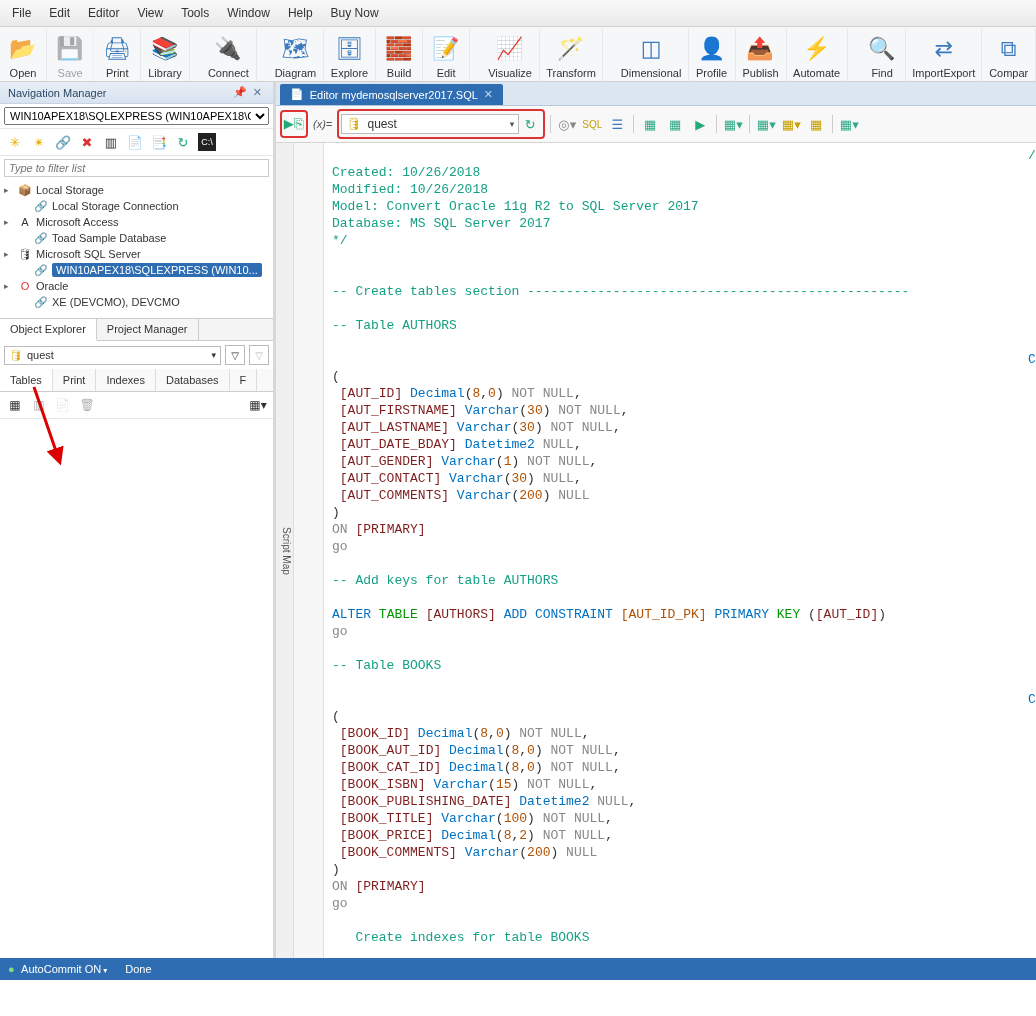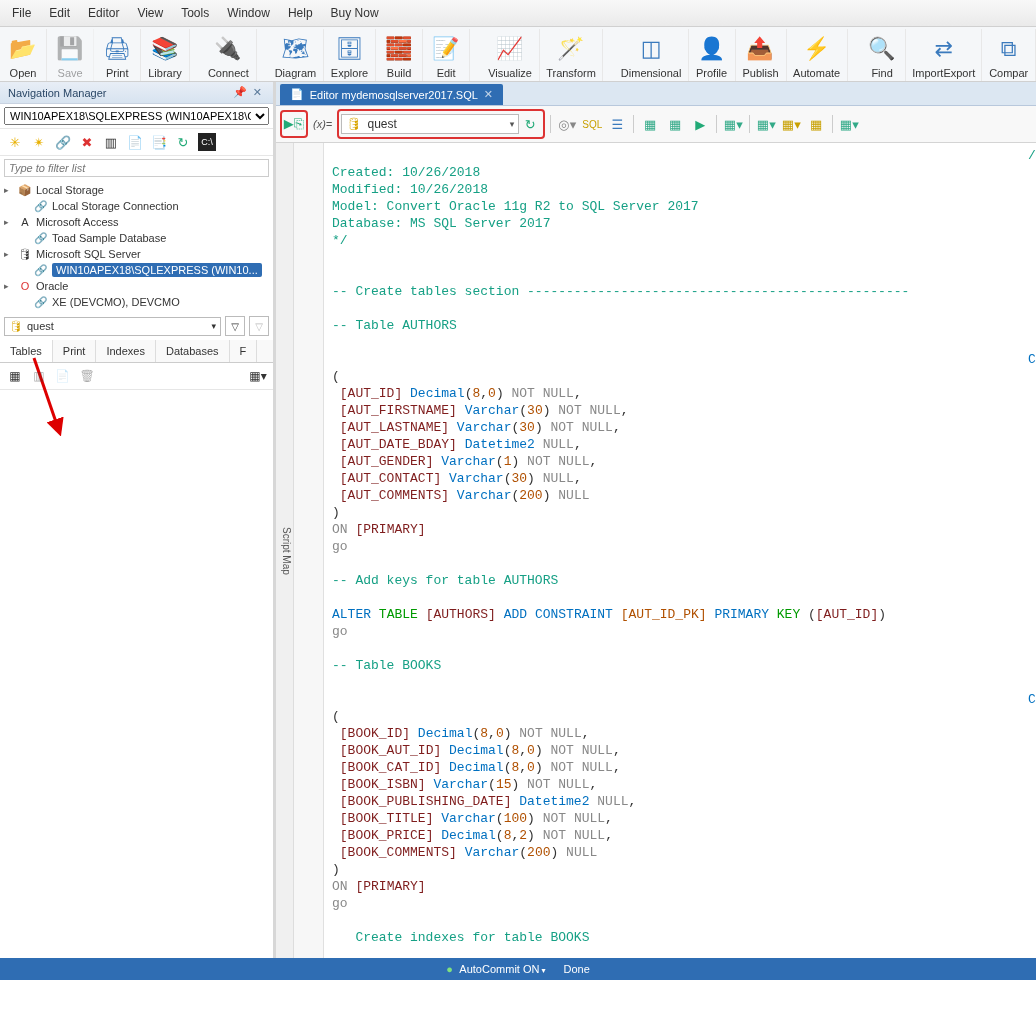--- a/index.html
+++ b/index.html
@@ -79,21 +79,21 @@
 .code .br { color: #7f1d1d; }
 .code .num { color: #b05000; }
 .code .cm { color: #16a085; }
 .code .gr { color: #888; }
 .code .pk { color: #0070c0; }
 .code .ref { color: #b05000; margin-top: 28px; }
 .blockline { position: relative; display: inline-block; width: 100%; }
 .blockline::before { content: "⊟"; position: absolute; left: -24px; color: #888; font-size: 11px; top: 2px; }
 
 
-.status { height: 22px; background: #2f6db3; color: #fff; display: flex; align-items: center; font-size: 11px; padding: 0 8px; gap: 18px; justify-content: center; }
+.status { height: 22px; background: #2f6db3; color: #fff; display: flex; align-items: center; font-size: 11px; padding: 0 8px; gap: 18px; }
 .status .sic { color: #7fe07f; margin-right: 4px; }
 .status .dd { font-size: 8px; margin-left: 2px; }
 </style>
 </head>
 <body>
 
 <div class="app">
 
   <div class="menubar">
     <span>File</span>
@@ -248,20 +248,24 @@
             <span class="ti" style="color:#d33">O</span>
             <span>Oracle</span>
           </div>
           <div class="tn d1">
             <span class="tw"></span>
             <span class="ti" style="">🔗</span>
             <span>XE (DEVCMO), DEVCMO</span>
           </div>
         </div>
 
+      <div class="obj-tabs">
+        <span class="active">Object Explorer</span>
+        <span>Project Manager</span>
+      </div>
       <div class="obj-db">
         <div class="sel-db">
           <span class="dbic">🛢</span>
           <span style="flex:1">quest</span>
           <span style="font-size:9px">▾</span>
         </div>
         <div class="fbtn">▽</div>
         <div class="fbtn" style="color:#bbb">▽</div>
       </div>
       <div class="obj-sec-tabs" style="position:relative">

